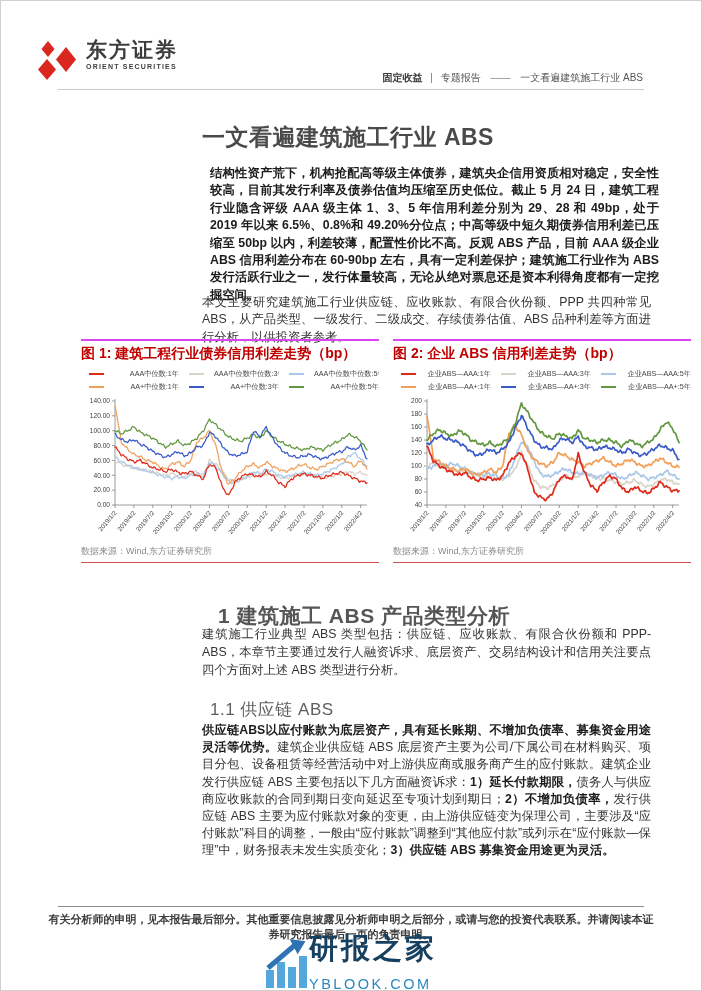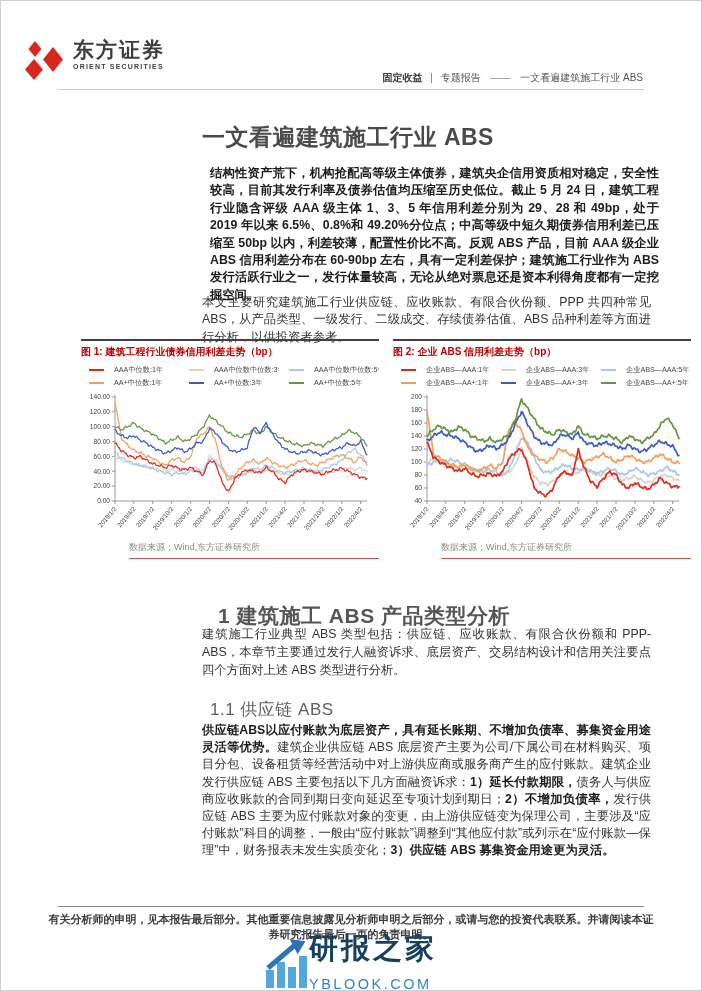--- a/index.html
+++ b/index.html
@@ -1,44 +1,44 @@
 <!DOCTYPE html>
 <html><head>
 <meta charset="utf-8">
 <style>
   html,body{margin:0;padding:0;background:#fff;}
   .page{position:relative;width:702px;height:991px;background:#fff;border:1px solid #cfcfcf;
         box-sizing:border-box;font-family:"Liberation Sans","DejaVu Sans",sans-serif;color:#333;overflow:hidden;}
 
   
-  .logo{position:absolute;top:37px;left:21px;display:flex;align-items:flex-start;gap:7px;}
+  .logo{position:absolute;top:37px;left:34px;display:flex;align-items:flex-start;gap:7px;}
   .logo-text .cn{font-size:21px;font-weight:bold;color:#3d3d3d;letter-spacing:2px;line-height:1.1;}
   .logo-text .en{font-size:7px;font-weight:bold;color:#3d3d3d;letter-spacing:1.2px;margin-top:2px;}
   .header-meta{position:absolute;top:70px;right:58px;font-size:10px;color:#555;white-space:nowrap;}
   .header-meta .cat{font-weight:bold;color:#3a3a3a;}
   .header-meta .bar{margin:0 5px;color:#777;}
   .header-meta .dash{margin:0 7px;color:#888;}
   .header-rule{position:absolute;top:88px;left:57px;right:57px;border-top:1px solid #c9c9c9;}
 
   
   .article-title{position:absolute;top:121px;left:201px;font-size:23px;font-weight:bold;color:#4a4a4a;letter-spacing:0.5px;}
   .para{position:absolute;left:201px;width:449px;text-align:justify;font-size:12.3px;line-height:17.4px;color:#333;}
   .para.bold{font-weight:bold;color:#1c1c1c;}
   #para-intro{top:156px;}
   #para-overview{top:293px;}
 
   
   .figures{position:absolute;top:338px;left:80px;width:610px;display:flex;gap:14px;}
   .figure{flex:1;min-width:0;}
-  .fig-title{border-top:2px solid #404040;color:#c00000;font-weight:bold;font-size:10px;padding:4px 0 1px;}
+  .fig-title{border-top:2px solid #d946ef;color:#c00000;font-weight:bold;font-size:14px;padding:4px 0 1px;}
   .fig-legend{display:grid;grid-template-columns:repeat(3,1fr);gap:3px 2px;padding:5px 0 3px;font-size:7.2px;color:#444;}
-  .legend-item{display:flex;align-items:center;gap:10px;padding-left:8px;white-space:nowrap;overflow:hidden;}
+  .legend-item{display:flex;align-items:center;gap:10px;padding-left:8px;white-space:nowrap;overflow:hidden;justify-content:space-between;}
   .swatch{width:15px;height:2px;flex:none;}
   .fig-chart svg{display:block;}
-  .fig-source{font-size:9px;color:#8a8a8a;padding:2px 0 4px;border-bottom:1px solid #d05050;margin-left:48px;}
+  .fig-source{font-size:9px;color:#8a8a8a;padding:2px 0 4px;border-bottom:1px solid #d05050;}
 
   
   .section-heading{position:absolute;left:201px;top:585px;font-size:21px;font-weight:bold;color:#565656;letter-spacing:0.5px;}
   #section1-body{top:624px;line-height:18.2px;}
   .subsection-heading{position:absolute;left:201px;top:689px;font-size:17px;font-weight:400;color:#5f5f5f;letter-spacing:0.5px;}
   #subsection-body{top:721px;line-height:17.2px;}
   #subsection-body .seg-b{font-weight:bold;color:#1c1c1c;}
 
   
   .footer-rule{position:absolute;left:57px;right:57px;top:905px;border-top:1px solid #8c8c8c;}

